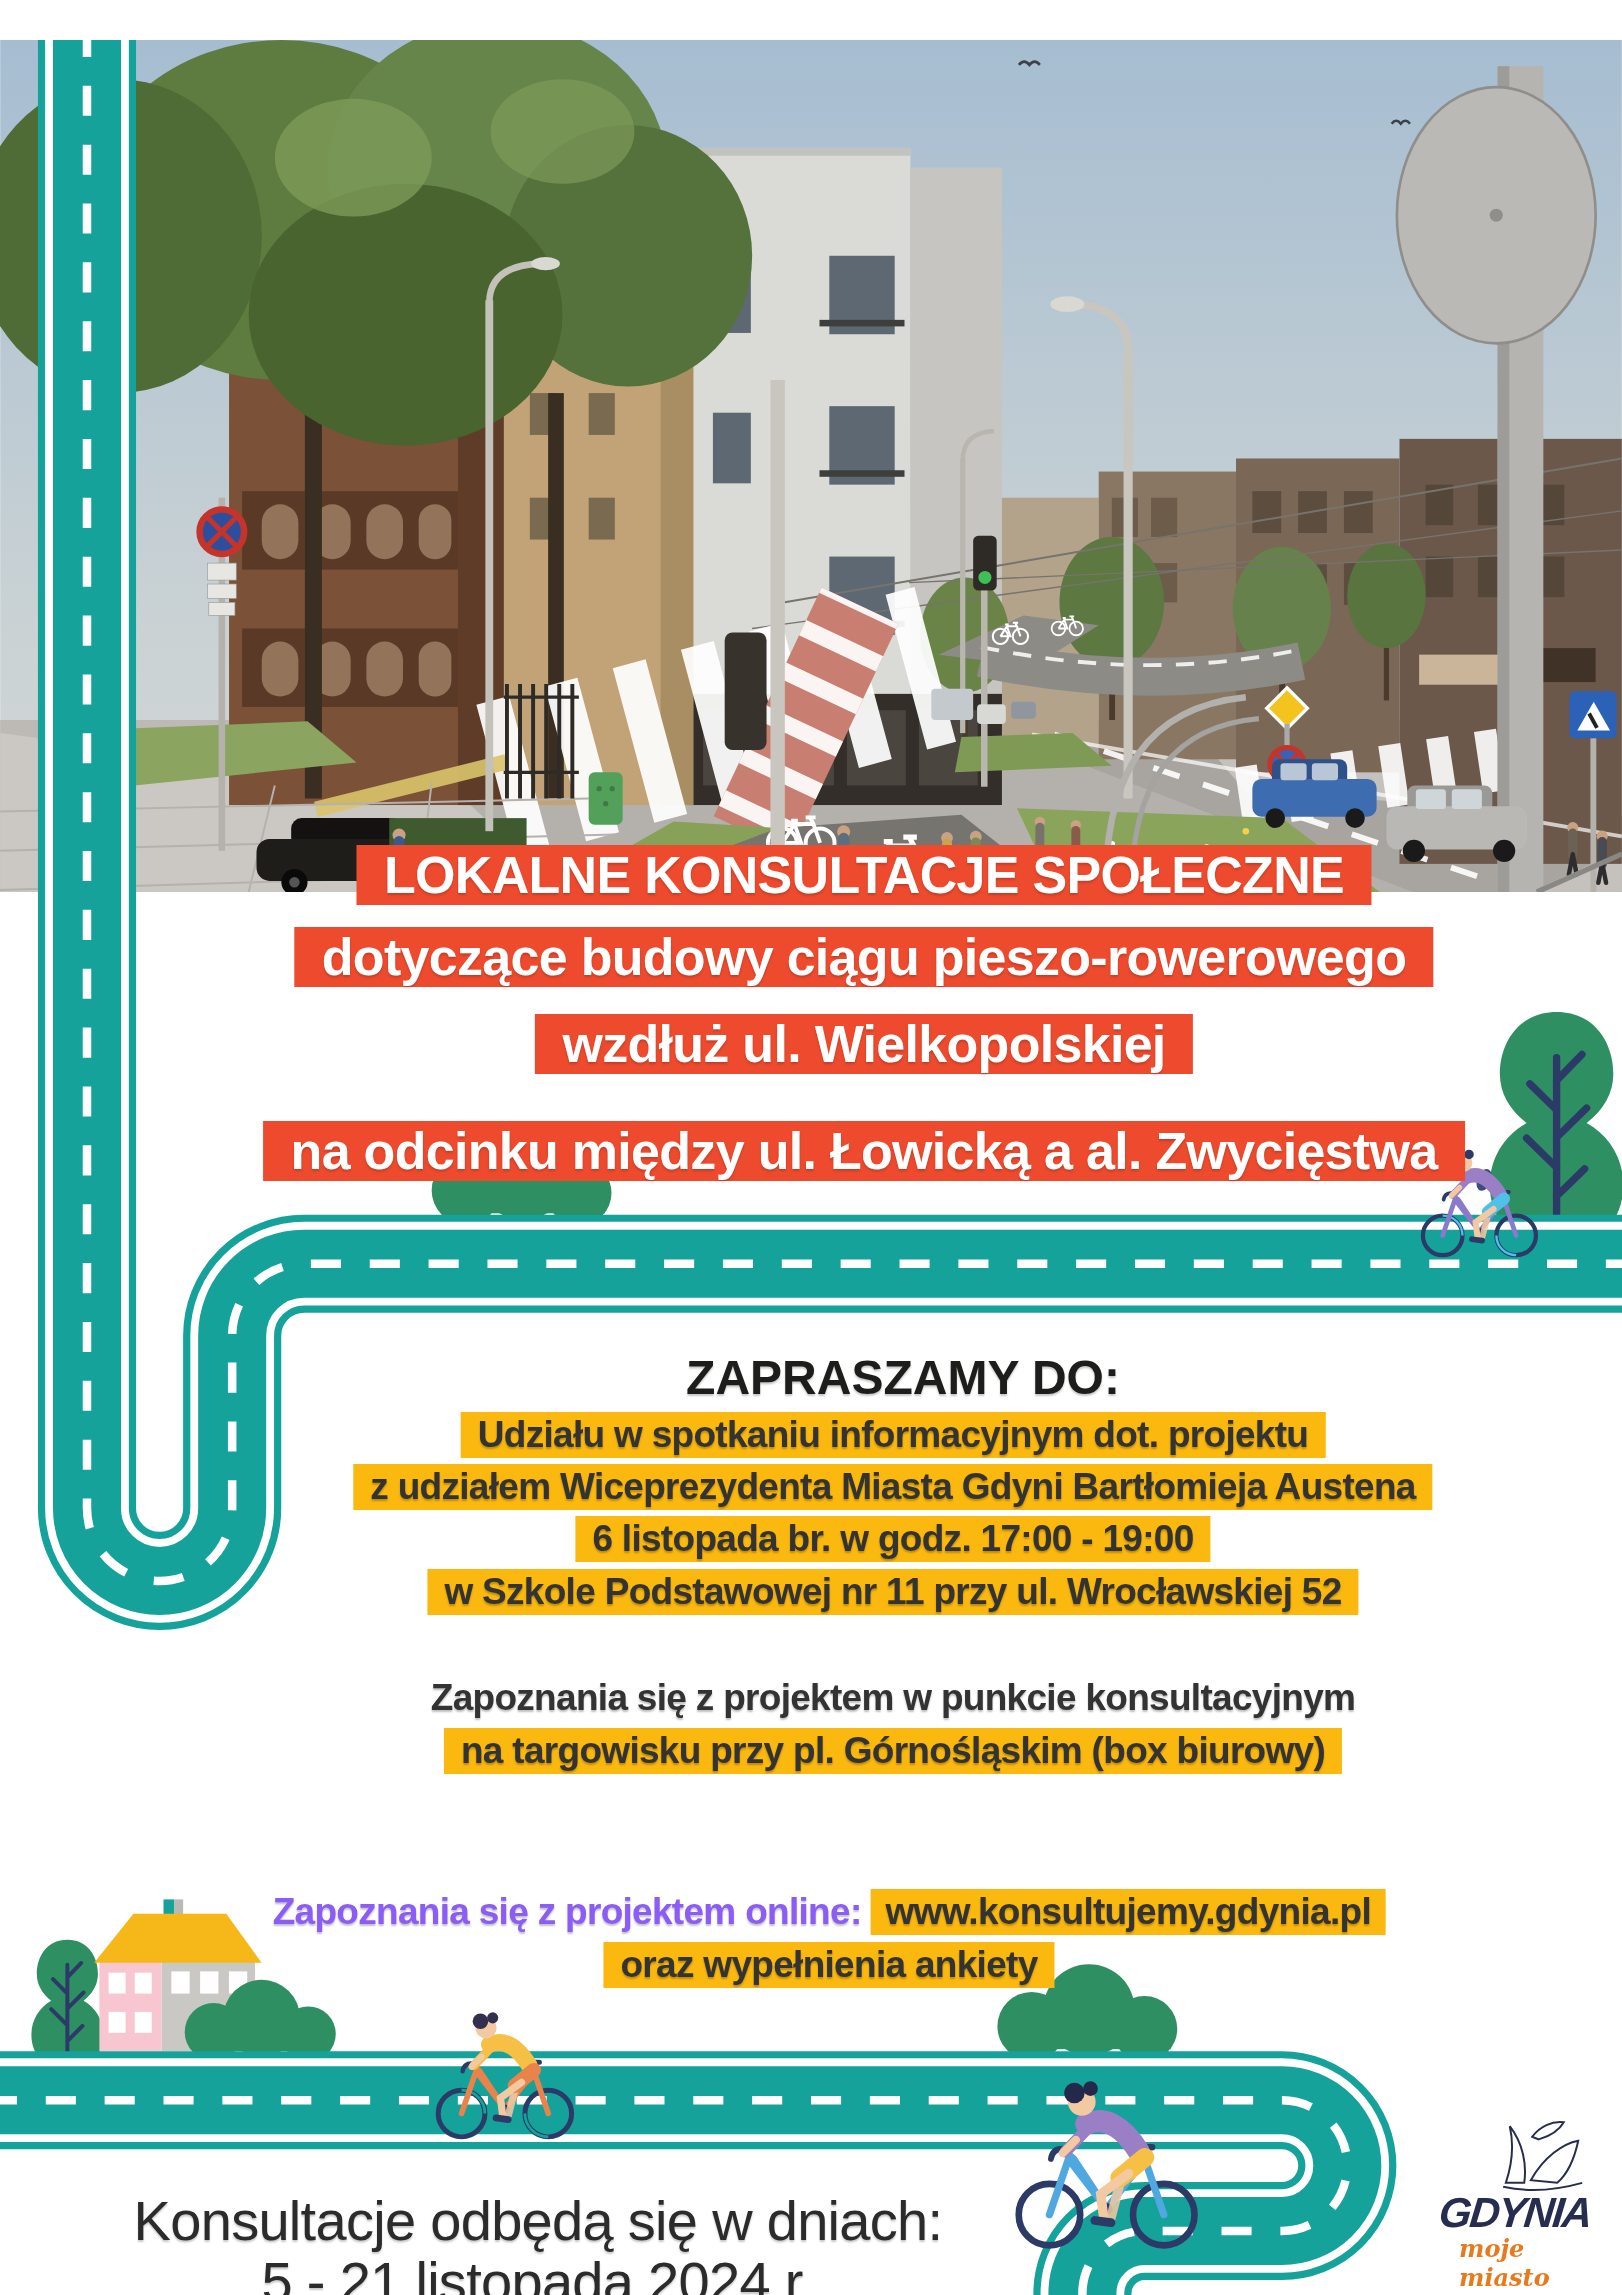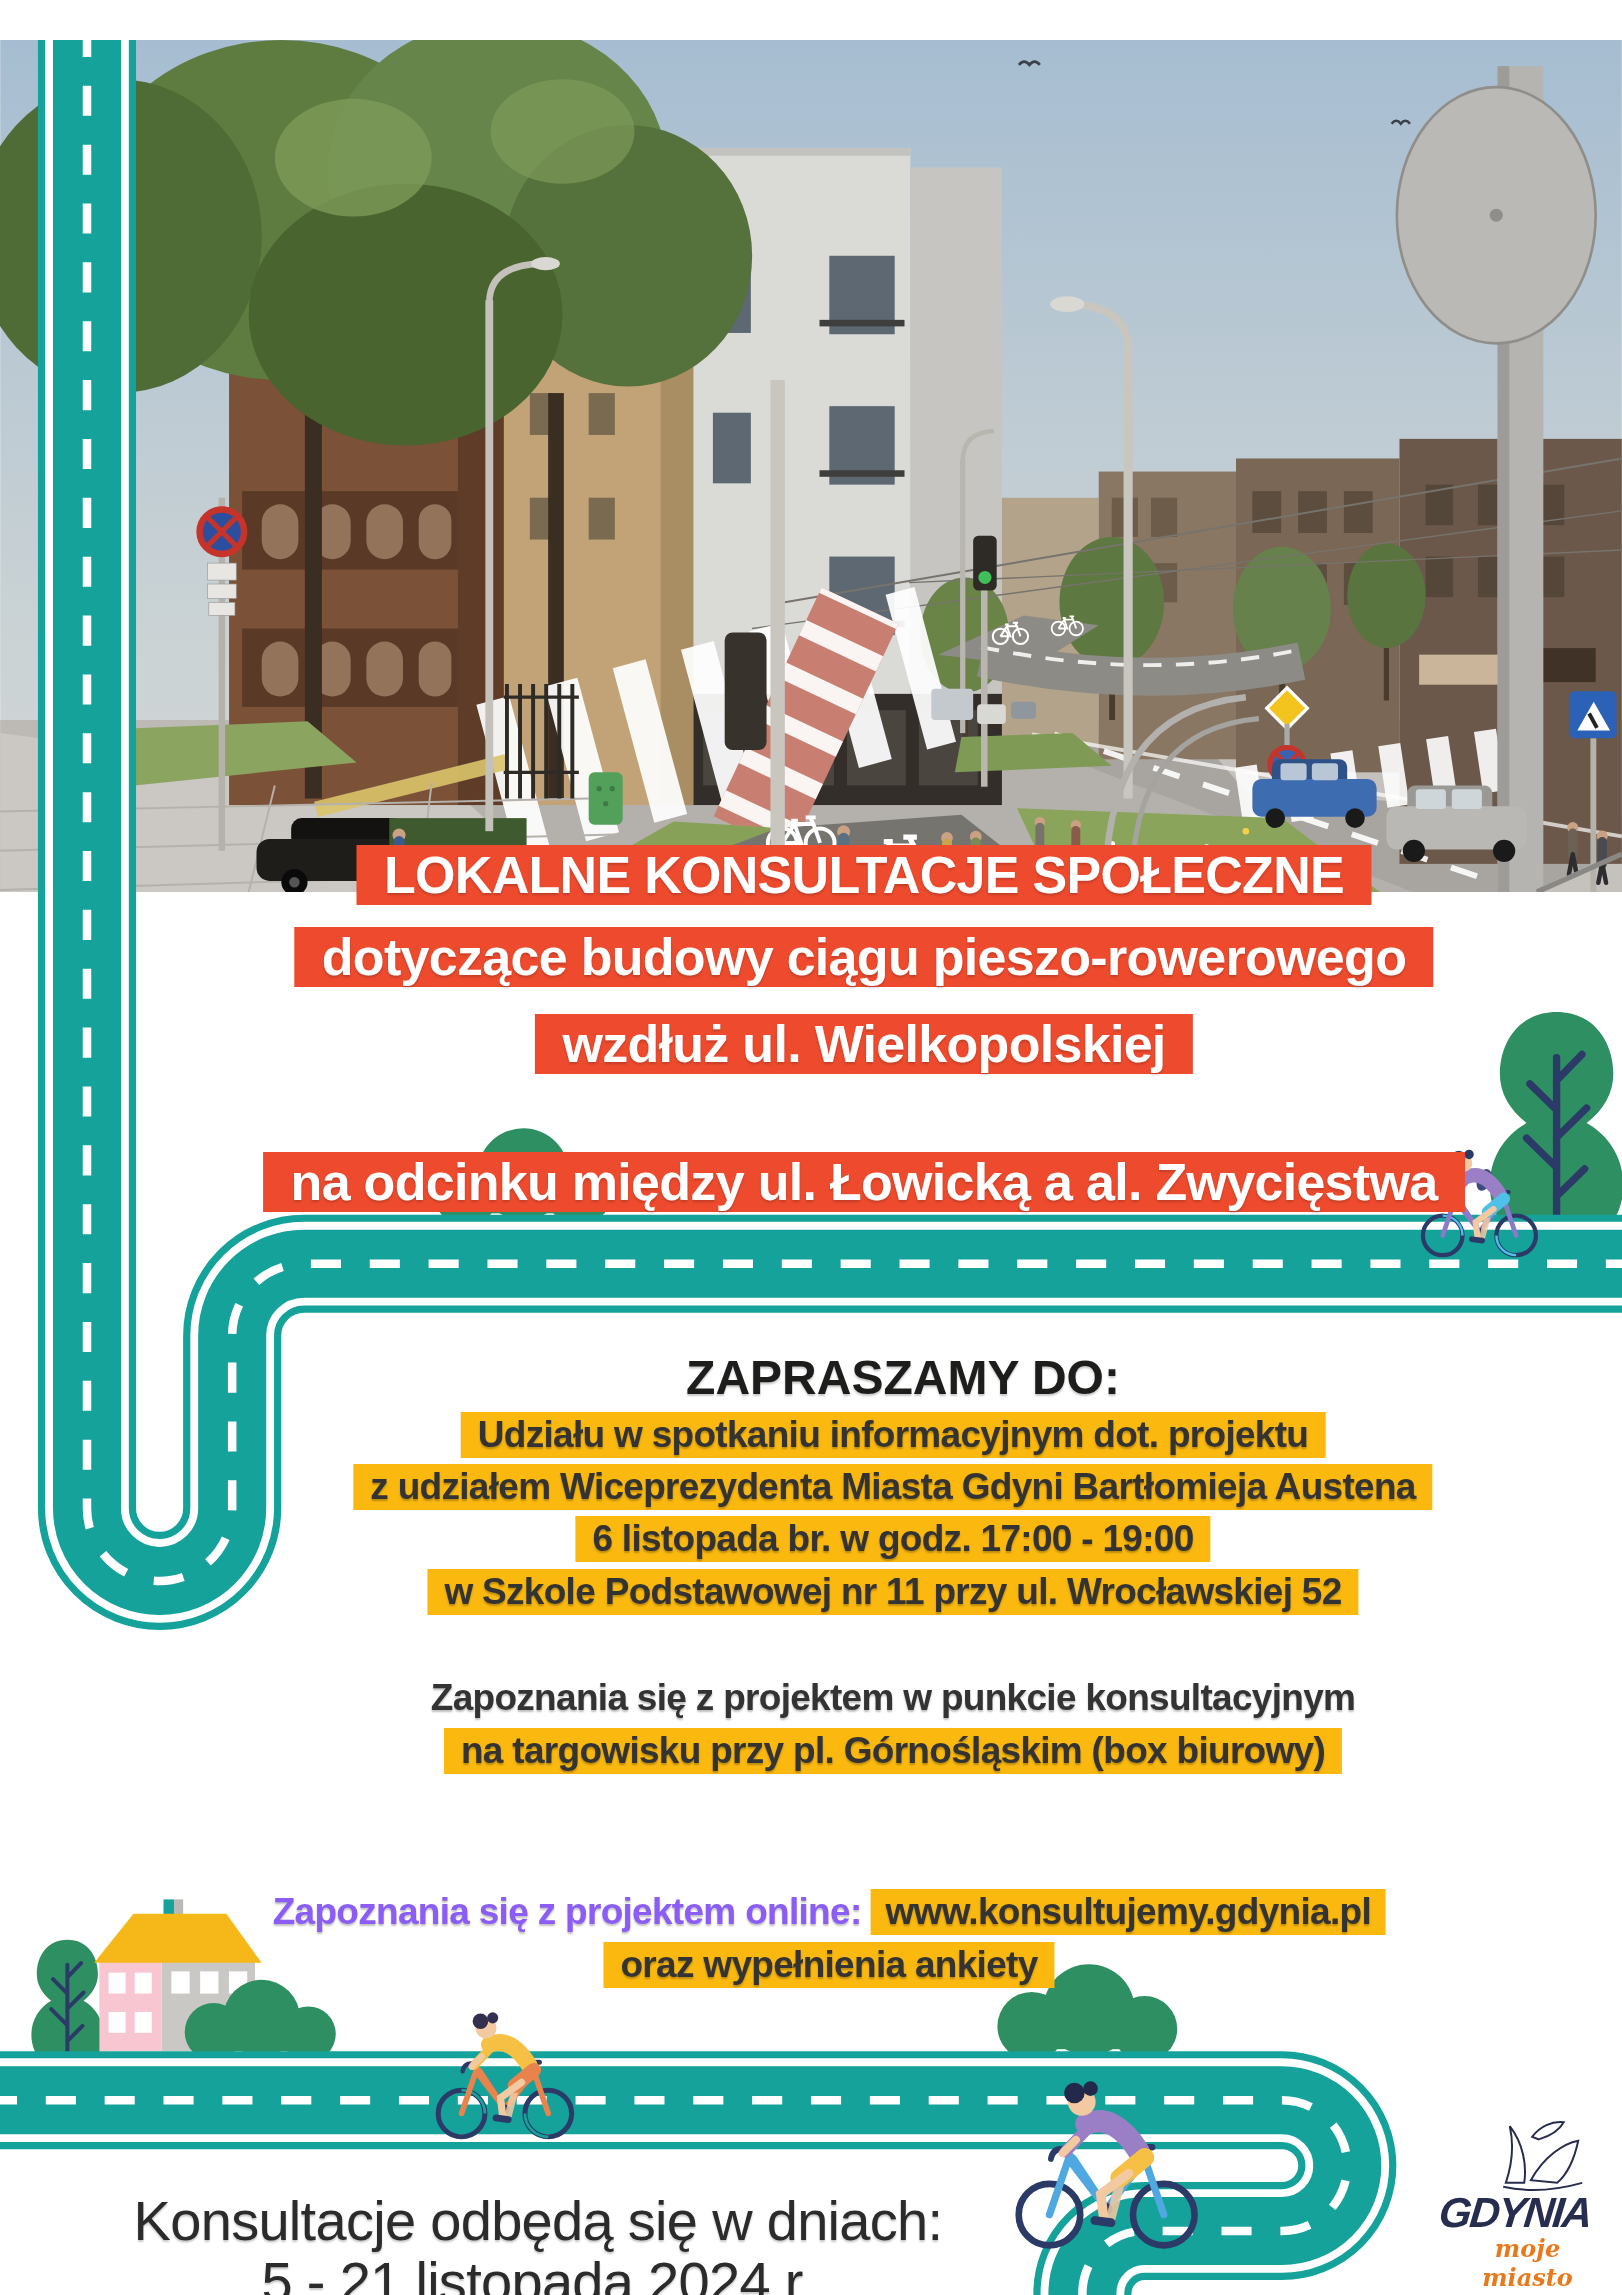--- a/index.html
+++ b/index.html
@@ -26,21 +26,21 @@
   .mixed-line .hl{background:#FBB90F;color:#333333;padding:0 14.4px;display:inline-block;
              text-shadow:0 2px 2px rgba(0,0,0,.25);}
   .footer-line{position:absolute;left:538px;transform:translateX(-50%);z-index:4;color:#2b2b2b;
              font-weight:normal;font-size:56px;white-space:nowrap;letter-spacing:-0.7px;
              text-shadow:0 2px 2px rgba(0,0,0,.22);}
   .logo{position:absolute;left:1433px;top:2072px;width:170px;height:196px;z-index:4;}
   .logo .sail{position:absolute;left:65px;top:5.2px;}
   .logo .name{position:absolute;left:0px;top:77px;width:164px;text-align:center;
               font-size:42px;font-weight:bold;font-style:italic;color:#272D4E;
               letter-spacing:-2px;transform:skewX(-6deg);}
-  .logo .tagline{position:absolute;left:26px;top:122px;width:137px;text-align:center;
+  .logo .tagline{position:absolute;left:26px;top:122px;width:137px;text-align:left;
               font-family:"DejaVu Serif", serif;font-style:italic;font-weight:bold;
               font-size:24px;color:#E87A1E;}
 </style>
 </head>
 <body>
 
 <div class="poster">
 
   <div class="photo">
     <svg width="1622" height="852" viewBox="0 0 2480 1303">
@@ -273,21 +273,21 @@
       <path d="M2350,1303 L2480,1245" stroke="#8a8884" stroke-width="8" fill="none"></path>
 
       <path d="M1558,38 q8,-10 16,0 q8,-10 16,0" stroke="#3a4148" stroke-width="4" fill="none"></path>
       <path d="M2128,128 q7,-9 14,0 q7,-9 14,0" stroke="#3a4148" stroke-width="4" fill="none"></path>
     </svg>
   </div>
 
   <div class="title-bar" style="top:805px">LOKALNE KONSULTACJE SPOŁECZNE</div>
   <div class="title-bar" style="top:887px">dotyczące budowy ciągu pieszo-rowerowego</div>
   <div class="title-bar" style="top:974px">wzdłuż ul. Wielkopolskiej</div>
-  <div class="title-bar" style="top:1112px">na odcinku między ul. Łowicką a al. Zwycięstwa</div>
+  <div class="title-bar" style="top:1081px">na odcinku między ul. Łowicką a al. Zwycięstwa</div>
 
   <svg class="overlay-svg" viewBox="0 0 2480 3509">
     <defs>
       <g id="cyc">
         <circle cx="-78" cy="-42" r="42" fill="none" stroke="var(--wheel)" stroke-width="9"></circle>
         <circle cx="78" cy="-42" r="42" fill="none" stroke="var(--wheel)" stroke-width="9"></circle>
         <path d="M -78 -84 A 42 42 0 0 1 -36 -42" fill="none" stroke="var(--accent)" stroke-width="5"></path>
         <path d="M 78 0 A 42 42 0 0 1 36 -42" fill="none" stroke="var(--accent)" stroke-width="5"></path>
         <path d="M -78 -42 L -52 -118 M -60 -130 L -45 -118 L 0 -50 L 52 -118 L 78 -42 M 0 -50 L -52 -118 M 52 -118 L 40 -132" stroke="var(--bike)" stroke-width="10" fill="none" stroke-linecap="round" stroke-linejoin="round"></path>
         <circle cx="0" cy="-50" r="8" fill="var(--wheel)"></circle>

